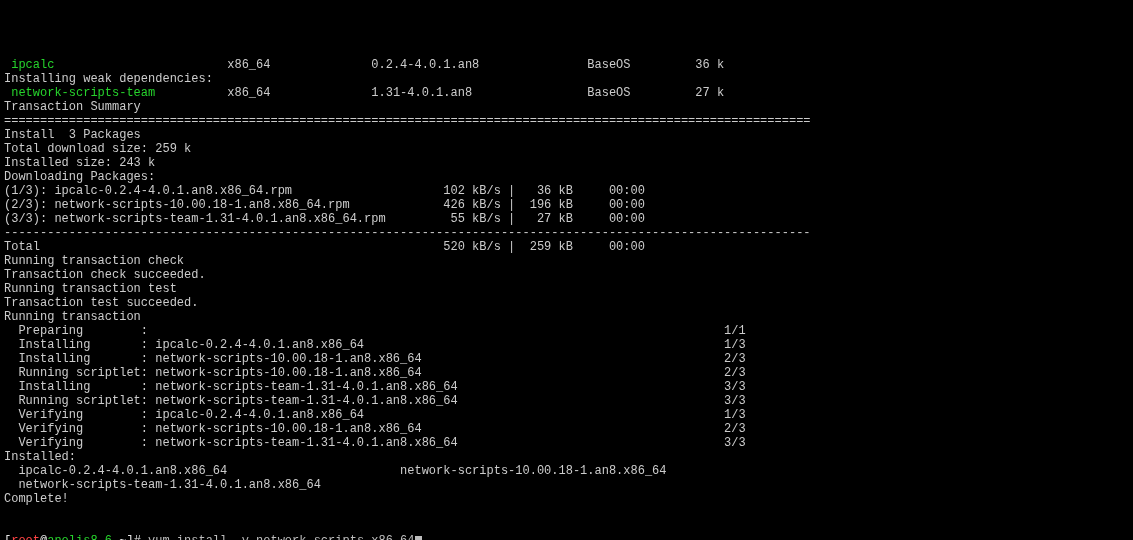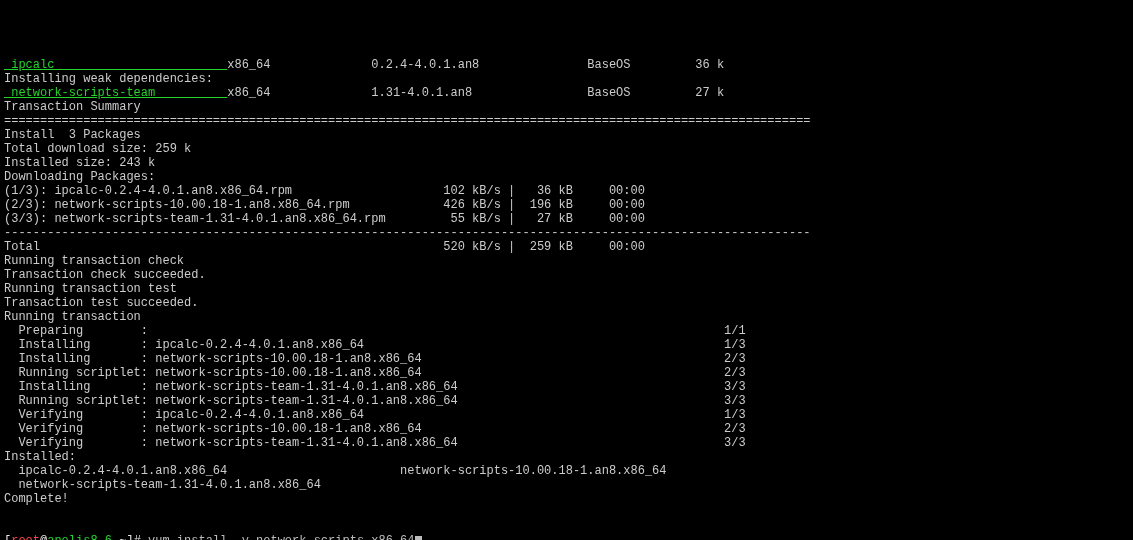--- a/index.html
+++ b/index.html
@@ -7,21 +7,21 @@
     color: #ccc;
     font-family: "Courier New", Courier, monospace;
     font-size: 12px;
     line-height: 14px;
     margin: 0;
     padding: 2px 4px;
     white-space: pre;
     width: 1133px;
     box-sizing: border-box;
   }
-  .green { color: #26d32c; text-decoration: underline; }
+  .green { color: #26d32c; }
   .white { color: #e6e6e6; }
   .dim   { color: #bdbdbd; }
   #terminal-output { user-select: text; }
   .prompt-line { display: block; }
   .cursor {
     display: inline-block;
     width: 7px;
     height: 12px;
     background: #bdbdbd;
     vertical-align: text-bottom;

